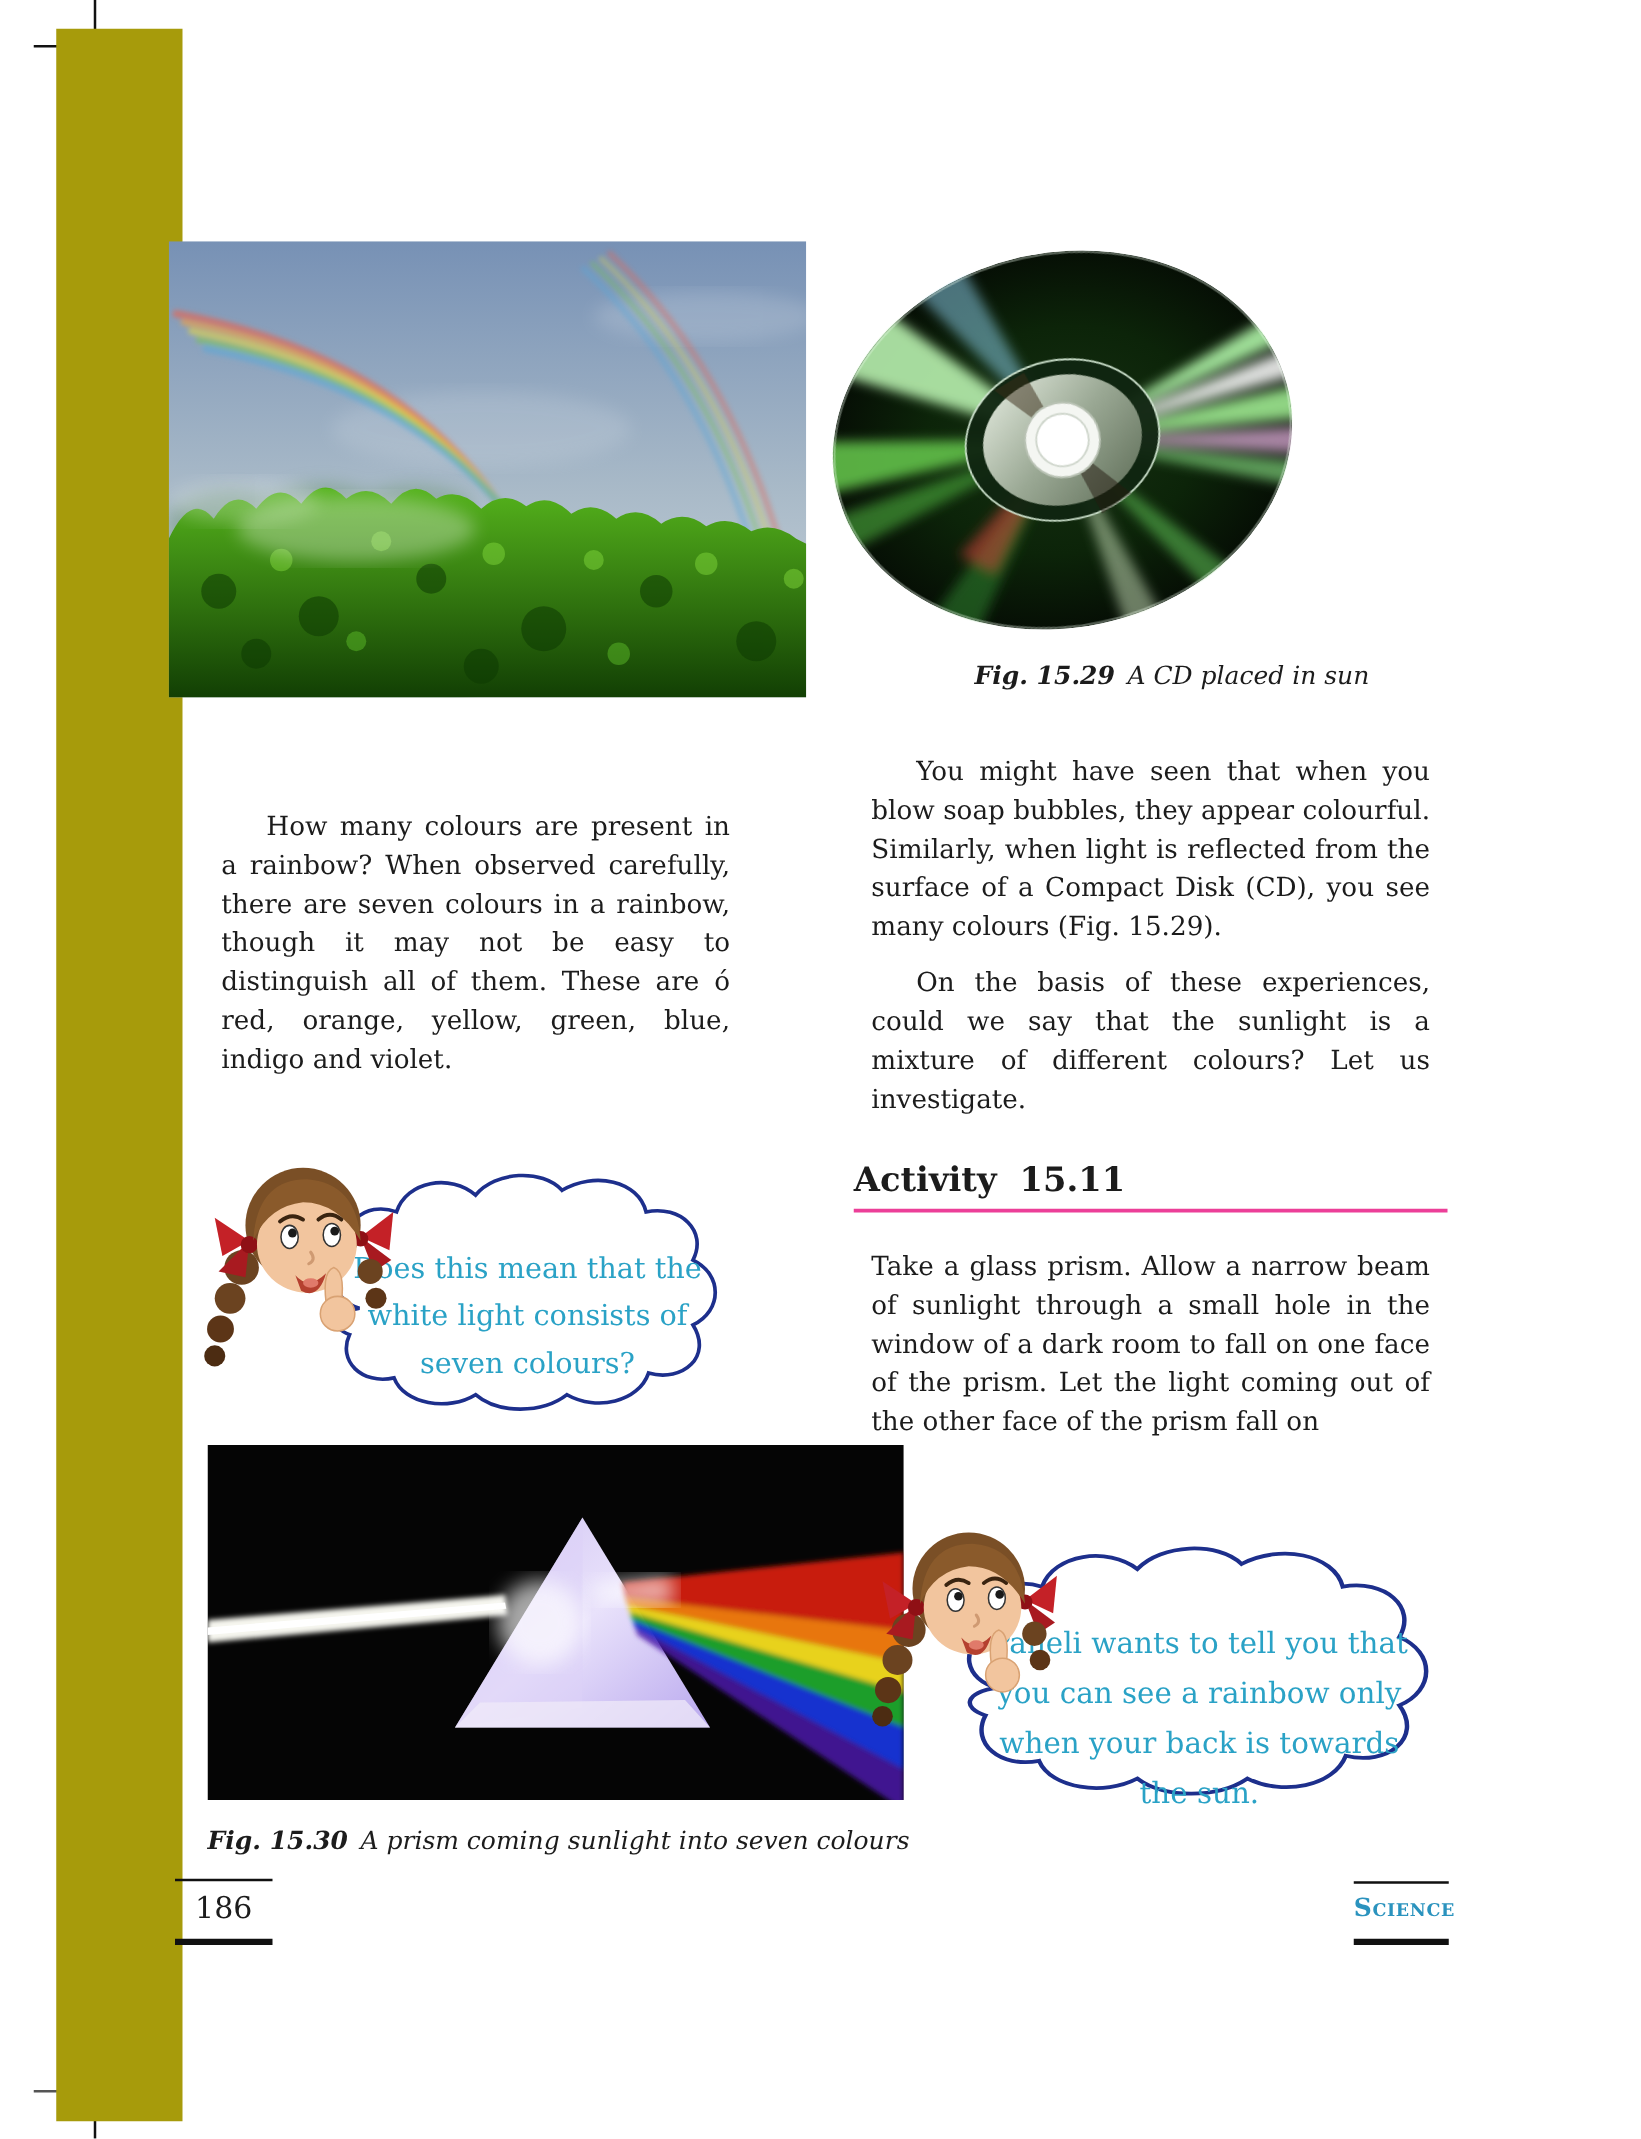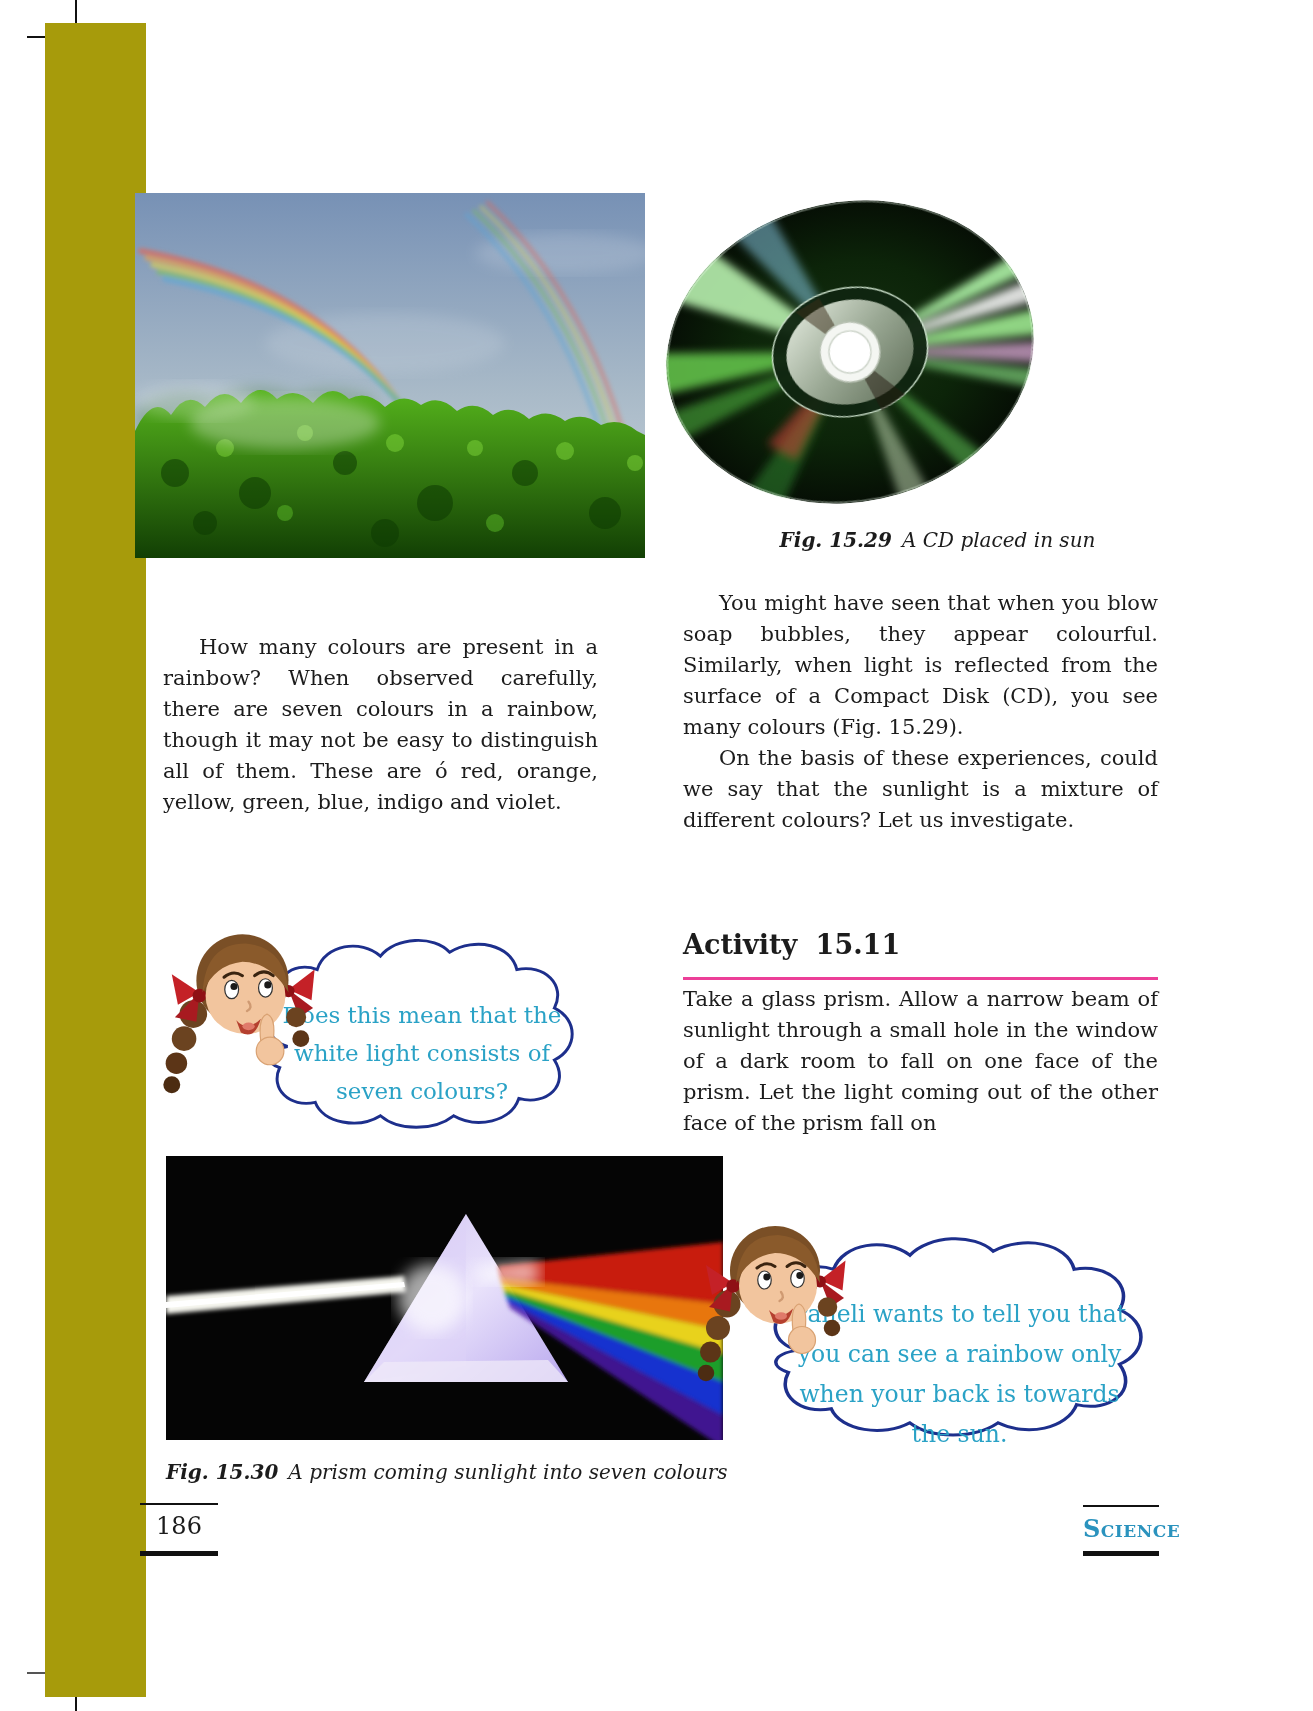--- a/index.html
+++ b/index.html
@@ -2,30 +2,30 @@
 <html style="--sidebar-olive: #a79b0b; --accent-pink: #ec3f98; --bubble-text-cyan: #2aa2c6; --footer-cyan: #2b93be; --bubble-outline-navy: #1d2f8c;"><head>
 <meta charset="utf-8">
 <style>
   html,body{margin:0;padding:0;background:#ffffff;}
   #page{position:relative;width:1313px;height:1711px;background:#ffffff;overflow:hidden;
         font-family:"DejaVu Serif","Liberation Serif",serif;color:#1c1c1c;}
   .abs{position:absolute;}
   .rule{position:absolute;background:#111;}
   .sidebar{position:absolute;left:45px;top:23px;width:101px;height:1674px;background:var(--sidebar-olive,#a79b0b);}
   .bodytext{font-size:21px;line-height:31px;text-align:justify;}
-  .bodytext p{margin:0;}
+  .bodytext p{margin:14px;}
   .bodytext p.indent{text-indent:36px;}
   .caption{font-size:20px;font-style:italic;text-align:center;white-space:nowrap;}
   .caption .figlabel{font-weight:bold;margin-right:10px;font-style:italic;}
   .activity-heading{font-size:27px;font-weight:bold;line-height:32px;word-spacing:9px;
-        border-bottom:3px solid var(--accent-pink,#ec3f98);padding-bottom:16px;}
+        border-bottom:3px solid var(--accent-pink,#ec3f98);padding-bottom:6px;}
   .bubble-text{font-size:23px;line-height:38px;color:var(--bubble-text-cyan,#2aa2c6);text-align:center;}
   .bubble-text.b2{font-size:23.5px;line-height:40px;}
   .footer-num{font-size:24px;font-weight:normal;text-align:center;}
-  .footer-science{font-size:24px;font-weight:bold;color:var(--footer-cyan,#2b93be);
+  .footer-science{font-size:20px;font-weight:bold;color:var(--footer-cyan,#2b93be);
         font-variant:small-caps;letter-spacing:.5px;text-align:center;}
   svg{display:block;}
 </style>
 </head>
 <body>
 
 <div id="page">
 
   <svg width="0" height="0" aria-hidden="true">
     <defs>

